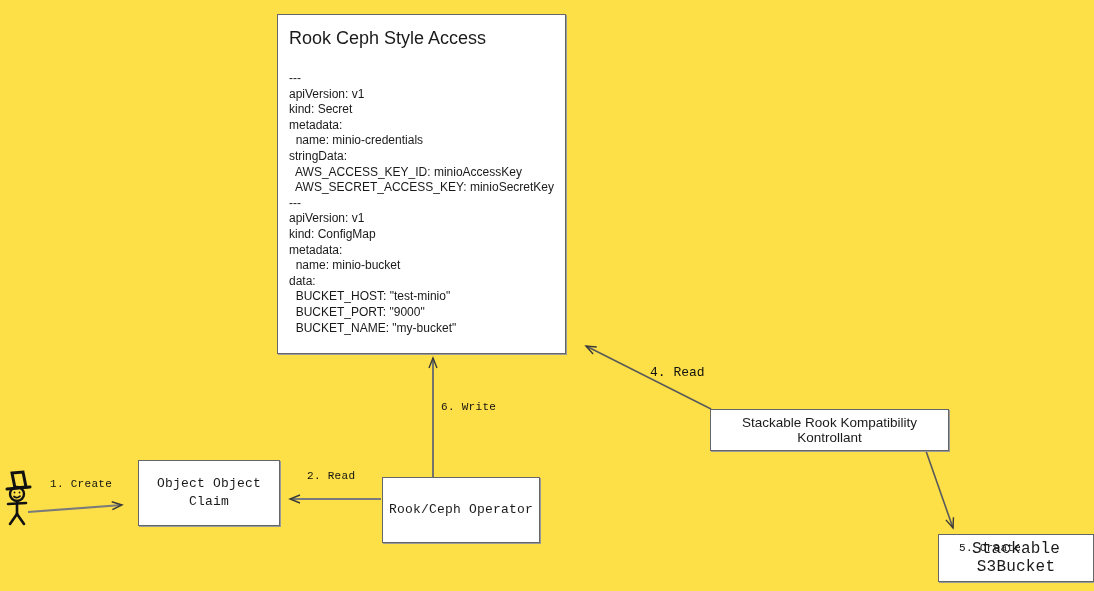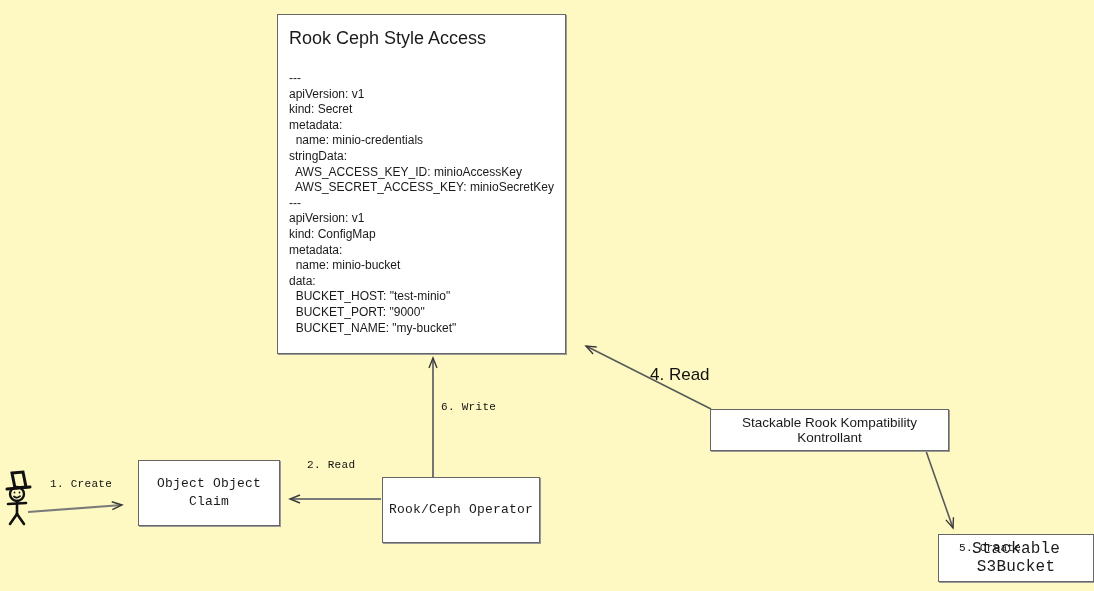--- a/index.html
+++ b/index.html
@@ -4,21 +4,21 @@
 <style>
   html, body {
     margin: 0;
     padding: 0;
     background: #ffffff;
   }
   #canvas {
     position: relative;
     width: 1094px;
     height: 591px;
-    background: #fef9c3;
+    background: #fde047;
     overflow: hidden;
     font-family: "Liberation Sans", sans-serif;
   }
   .node {
     position: absolute;
     box-sizing: border-box;
     background: #ffffff;
     border: 1px solid #666666;
     box-shadow: 1px 1px 0 0 #9a9a9a;
   }
@@ -70,22 +70,22 @@
   
   .edge-label {
     position: absolute;
     font-family: "Liberation Mono", "DejaVu Sans Mono", monospace;
     font-size: 11px;
     color: #111111;
     white-space: nowrap;
     letter-spacing: 0.3px;
   }
   .edge-label.sans {
-    font-family: Liberation Sans, sans-serif;
-    font-size: 17px;
+    font-family: Liberation Mono, monospace;
+    font-size: 13px;
     letter-spacing: 0;
   }
 
   svg.edges {
     position: absolute;
     left: 0;
     top: 0;
     width: 1094px;
     height: 591px;
     overflow: visible;
@@ -178,21 +178,21 @@
 Claim</div>
 
   <div class="node node-mono" style="left:382px; top:477px; width:158px; height:66px;">Rook/Ceph Operator</div>
 
   <div class="node node-sans" style="left:710px; top:409px; width:239px; height:42px;">Stackable Rook Kompatibility Kontrollant</div>
 
   <div class="node node-mono" style="left:938px; top:534px; width:156px; height:48px; font-size:16px;">Stackable S3Bucket</div>
 
   <div class="edge-label" style="left:50px; top:478px;">1. Create</div>
 
-  <div class="edge-label" style="left:307px; top:459px;">2. Read</div>
+  <div class="edge-label" style="left:307px; top:470px;">2. Read</div>
 
   <div class="edge-label" style="left:441px; top:401px;">6. Write</div>
 
   <div class="edge-label sans" style="left:650px; top:365px;">4. Read</div>
 
   <div class="edge-label" style="left:959px; top:495px;margin-top:47px;">5. Create</div>
 
 </div>
 
 </body></html>

